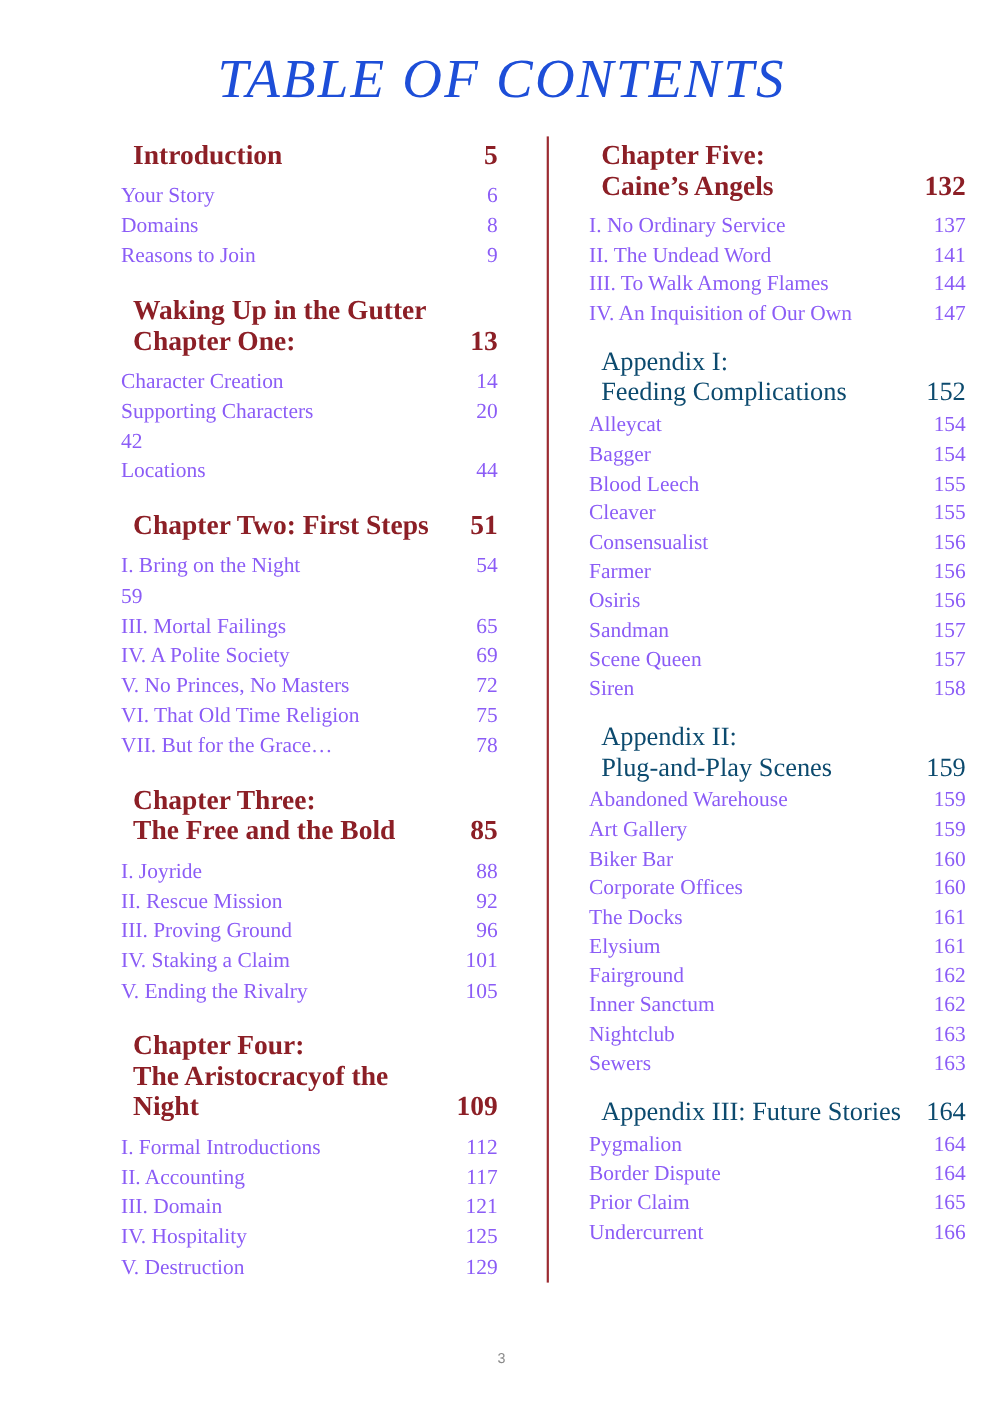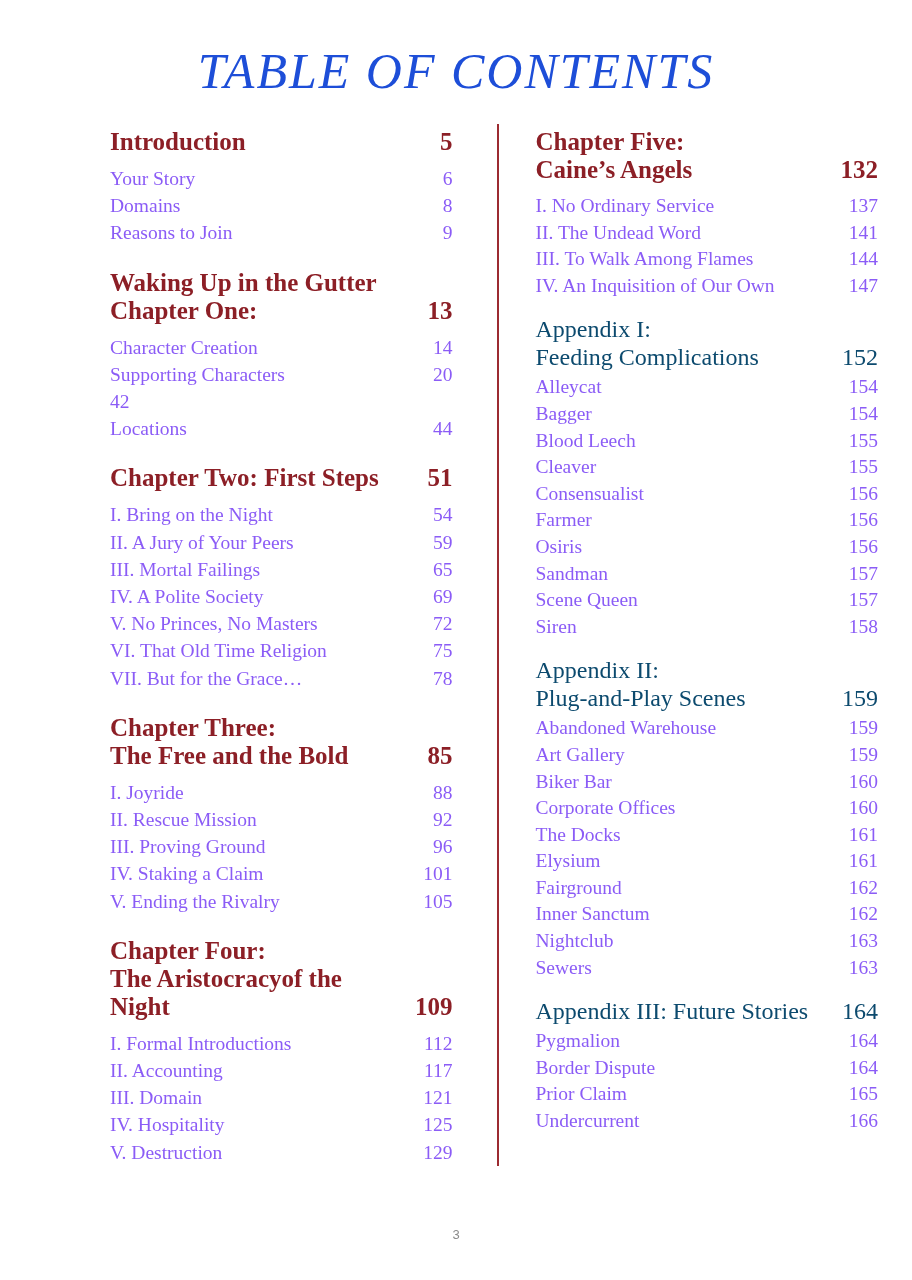--- a/index.html
+++ b/index.html
@@ -50,21 +50,21 @@
     color: #8c1f26;
     font-weight: 700;
     font-size: 25px;
     line-height: 28px;
   }
   .appendix .sec-heading {
     font-weight: 400;
     font-size: 24px;
     color: #0c4a6e;
   }
-  .h-lines { min-width: 0; }
+  .h-lines { min-width: 0; margin-left: 11px; }
   .h-page {
     font-weight: 700;
     padding-left: 8px;
     white-space: nowrap;
   }
   .appendix .h-page { font-weight: 400; }
   .chapter .sec-heading { margin-bottom: 9px; }
   .appendix .sec-heading { margin-bottom: 3px; }
   .entries { }
   .entry {
@@ -149,21 +149,20 @@
             <div class="h-line">Chapter Two: First Steps</div>
           </div>
           <div class="h-page">51</div>
         </div>
         <div class="entries">
           <div class="entry">
             <span class="entry-label">I. Bring on the Night</span>
             <span class="entry-page">54</span>
           </div>
           <div class="entry">
-            <span class="entry-label">II. A Jury of Your Peers</span>
             <span class="entry-page">59</span>
           </div>
           <div class="entry">
             <span class="entry-label">III. Mortal Failings</span>
             <span class="entry-page">65</span>
           </div>
           <div class="entry">
             <span class="entry-label">IV. A Polite Society</span>
             <span class="entry-page">69</span>
           </div>

